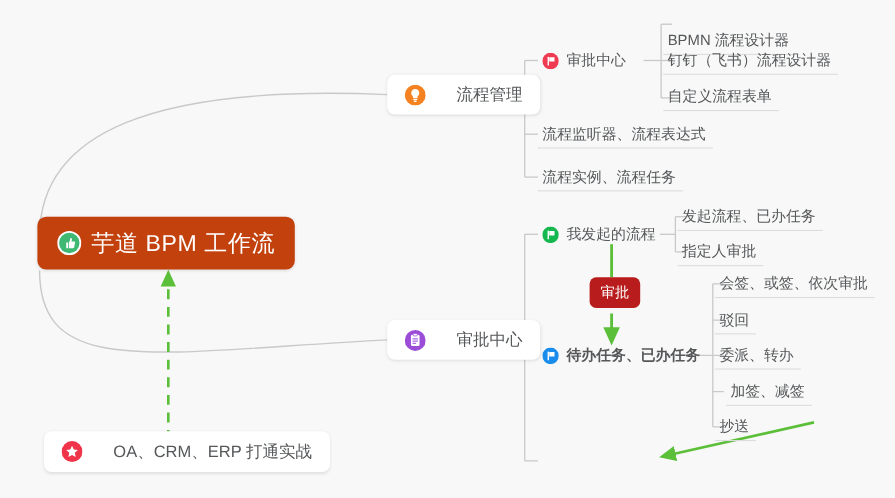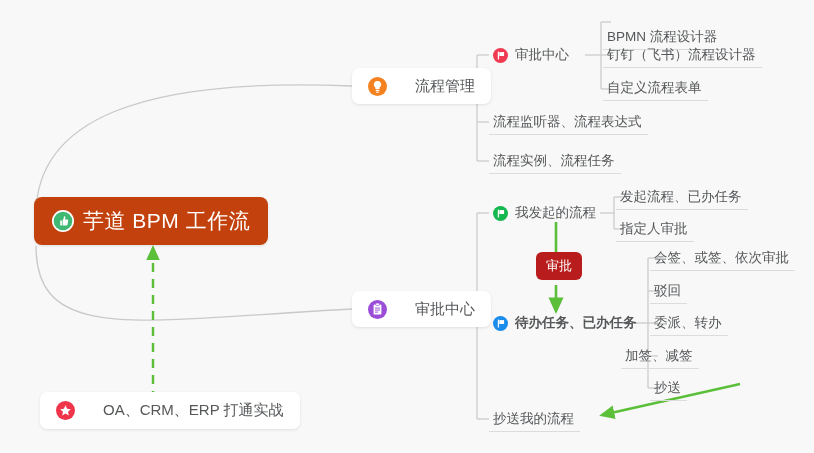--- a/index.html
+++ b/index.html
@@ -263,30 +263,27 @@
 
   <div class="node leaf-node" style="left:650px; top:245px;">
     <span>会签、或签、依次审批</span>
   </div>
   <div class="node leaf-node" style="left:650px; top:278px;">
     <span>驳回</span>
   </div>
   <div class="node leaf-node" style="left:650px; top:310px;">
     <span>委派、转办</span>
   </div>
-  <div class="node leaf-node" style="left:621px; top:343px;">
+  <div class="node leaf-node" style="left:660px; top:343px;">
     <span>加签、减签</span>
   </div>
   <div class="node leaf-node" style="left:650px; top:375px;">
     <span>抄送</span>
   </div>
 
-  <div class="node leaf-node" style="left:489px; top:406px;">
-    <span>抄送我的流程</span>
-  </div>
 
   <div class="node card-node" style="left:40px; top:392px; height:37px;">
     <span class="icon icon-md">
       <svg viewBox="0 0 19 19" width="19" height="19">
         <circle cx="9.5" cy="9.5" r="9.5" fill="#f0344a"></circle>
         <path d="M9.5 4.3 L11.08 7.72 L14.8 8.16 L12.05 10.7 L12.79 14.4
                  L9.5 12.56 L6.21 14.4 L6.95 10.7 L4.2 8.16 L7.92 7.72 Z" fill="#ffffff"></path>
       </svg>
     </span>
     <span class="card-label">OA、CRM、ERP 打通实战</span>

